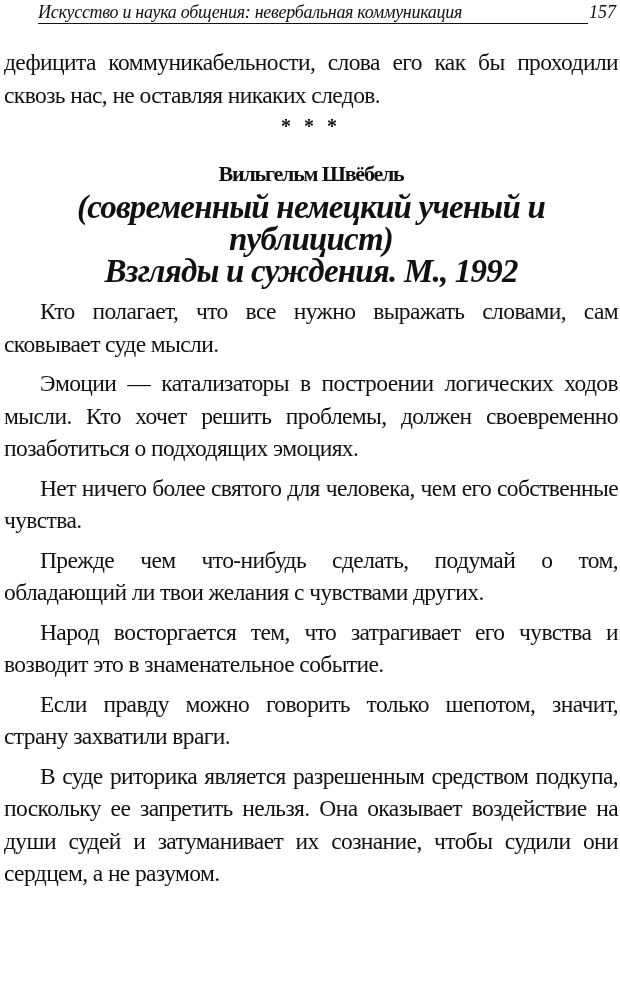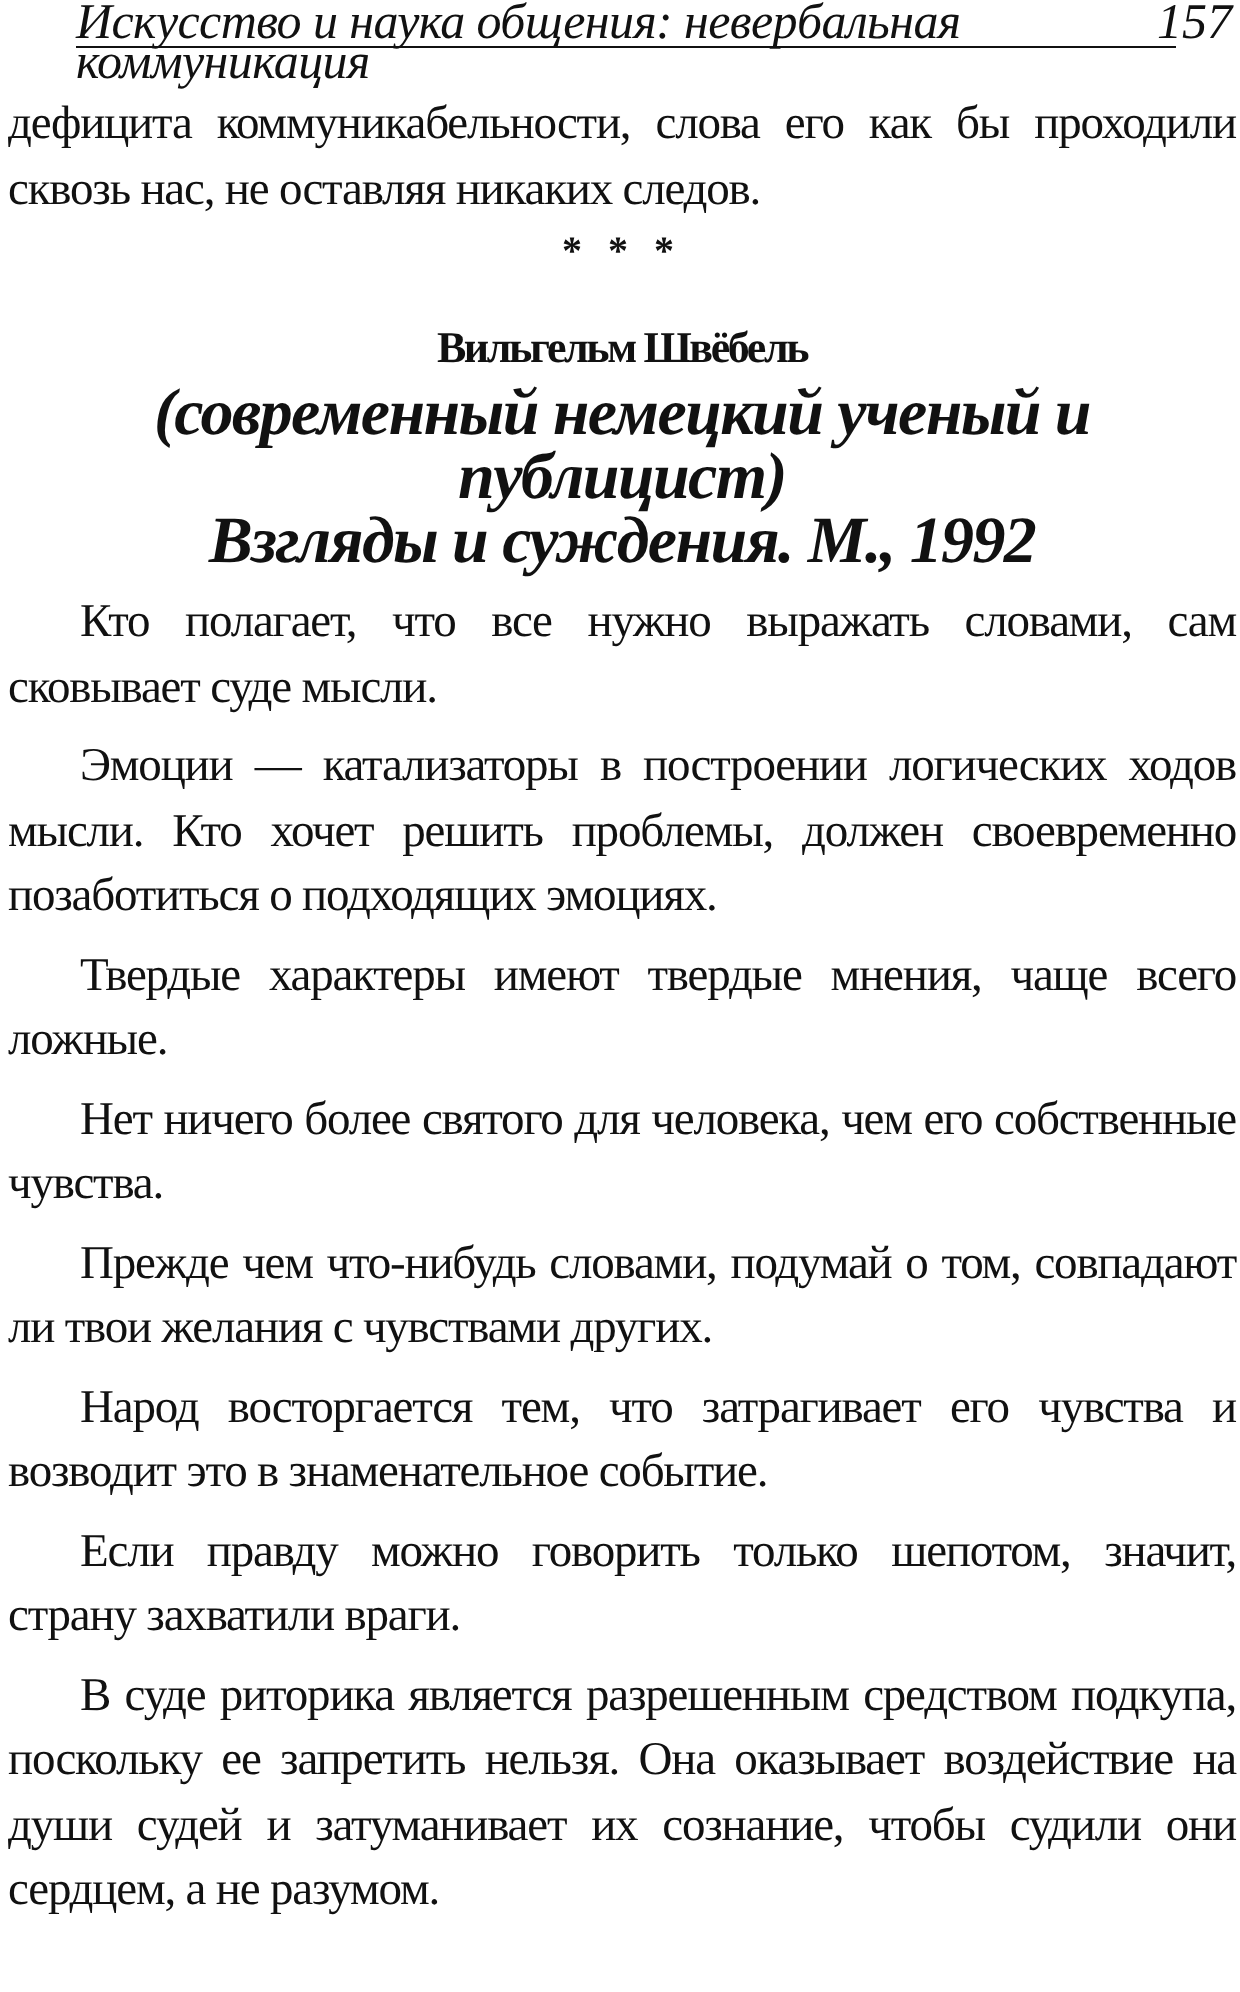--- a/index.html
+++ b/index.html
@@ -2,21 +2,21 @@
 <html><head>
   <meta charset="utf-8">
   <style>
     html, body { margin: 0; padding: 0; background: #ffffff; }
     body {
       width: 620px; height: 996px; overflow: hidden; position: relative;
       font-family: "Liberation Serif", serif; color: #111111;
     }
     .running-head {
       position: absolute; top: 2px; left: 38px; width: 580px; height: 22px;
-      font-style: italic; font-size: 25px; line-height: 20px;
+      font-style: italic; font-size: 18px; line-height: 20px;
     }
     .running-head .title {
       position: absolute; left: 0; top: 0; letter-spacing: -0.3px;
     }
     .running-head .page-number {
       position: absolute; right: 2px; top: 0;
     }
     .running-head .rule {
       position: absolute; left: 0; right: 30px; top: 21px; height: 1px; background: #111;
     }
@@ -53,20 +53,19 @@
 <div class="body-text">
   <p class="p">дефицита коммуникабельности, слова его как бы проходили сквозь нас, не оставляя никаких следов.</p>
   <div class="stars">* * *</div>
   <div class="heading">
     <div class="author">Вильгельм Швёбель</div>
     <div class="subtitle">(современный немецкий ученый и публицист)</div>
     <div class="source">Взгляды и суждения. М., 1992</div>
   </div>
   <p class="p indent">Кто полагает, что все нужно выражать словами, сам сковывает суде мысли.</p>
   <p class="p indent">Эмоции — катализаторы в построении логических ходов мысли. Кто хочет решить проблемы, должен своевременно позаботиться о подходящих эмоциях.</p>
-  <p class="p indent">Твердые характеры имеют твердые мнения, чаще всего ложные.</p>
   <p class="p indent">Нет ничего более святого для человека, чем его собственные чувства.</p>
-  <p class="p indent">Прежде чем что-нибудь словами, подумай о том, совпадают ли твои желания с чувствами других.</p>
+  <p class="p indent">Прежде чем что-нибудь сделать, подумай о том, обладающий ли твои желания с чувствами других.</p>
   <p class="p indent">Народ восторгается тем, что затрагивает его чувства и возводит это в знаменательное событие.</p>
   <p class="p indent">Если правду можно говорить только шепотом, значит, страну захватили враги.</p>
   <p class="p indent">В суде риторика является разрешенным средством подкупа, поскольку ее запретить нельзя. Она оказывает воздействие на души судей и затуманивает их сознание, чтобы судили они сердцем, а не разумом.</p>
 
 </div>
 
 </body></html>

